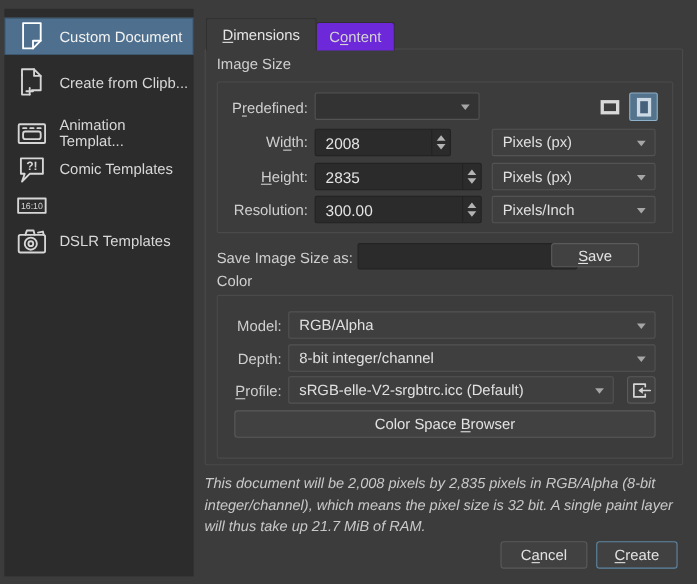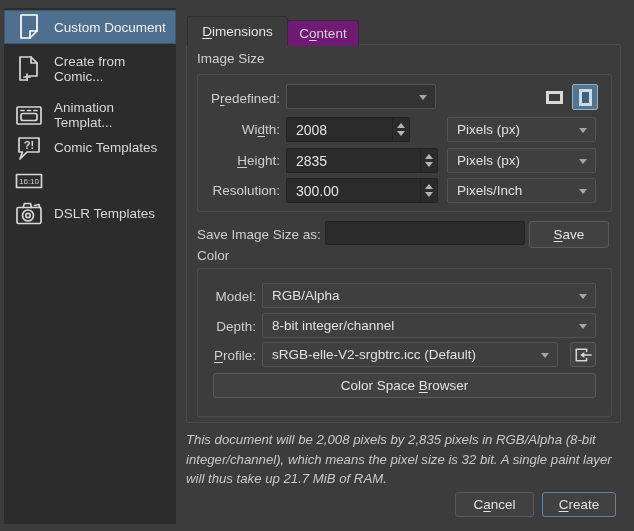--- a/index.html
+++ b/index.html
@@ -22,21 +22,21 @@
     align-items:center;justify-content:center;}
   .gap-sm{margin-top:8px;}
   .gap-lg{margin-top:12px;}
   .side-item:nth-child(n+3){height:33px;}
 
   
   .pane{position:absolute;left:186px;top:44px;width:433px;height:377px;
     border:1px solid #4a4a4a;border-radius:2px;}
   .tab{position:absolute;display:flex;align-items:center;justify-content:center;
     font-size:13.5px;color:#d4d4d4;border:1px solid #2f2f2f;border-bottom:none;
-    border-radius:3px 3px 0 0;background:#701a75;cursor:default;}
+    border-radius:3px 3px 0 0;background:#6d28d9;cursor:default;}
   .tab.active{background:var(--dialog-bg,#3c3c3c);z-index:2;color:#e4e4e4;}
 
   .frame{position:absolute;border:1px solid #4a4a4a;border-radius:2px;}
   .sect-title{position:absolute;font-size:13.5px;color:#cfcfcf;}
   .flabel{position:absolute;font-size:13.5px;color:#cfcfcf;text-align:right;width:100px;}
 
   
   .spin{position:absolute;box-sizing:border-box;background:#2b2b2b;
     border:1px solid #232323;border-radius:2px;display:flex;align-items:center;
     font-size:14px;color:#e4e4e4;padding-left:9px;}
@@ -77,40 +77,40 @@
 
   svg .st{fill:none;stroke:#d6d6d6;stroke-width:1.7;stroke-linejoin:round;stroke-linecap:round;}
   .selected svg .st{stroke:#ffffff;}
   svg text{fill:#d6d6d6;font-family:"Liberation Sans",sans-serif;}
 </style>
 </head>
 <body>
 
 <div class="sidebar">
 
-  <div class="side-item selected" style="margin-top:2px">
+  <div class="side-item selected" style="margin-top:8px">
     <span class="sicon">
       <svg width="30" height="30" viewBox="0 0 30 30">
         <path class="st" d="M7 3 H23 V19 L16 26 H7 Z"></path>
         <path class="st" d="M23 19 H16 V26"></path>
       </svg>
     </span>
     <span>Custom Document</span>
   </div>
 
   <div class="side-item gap-sm">
     <span class="sicon">
       <svg width="30" height="30" viewBox="0 0 30 30">
         <path class="st" d="M6 8 V3 H17 L23 9 V22 H15"></path>
         <path class="st" d="M17 3 V9 H23"></path>
         <path class="st" d="M6 8 V26 H13"></path>
         <path class="st" d="M13 20 V26 M10 23 H16"></path>
       </svg>
     </span>
-    <span>Create from Comic...</span>
+    <span>Create from Clipb...</span>
   </div>
 
   <div class="side-item gap-lg">
     <span class="sicon">
       <svg width="30" height="30" viewBox="0 0 30 30">
         <rect class="st" x="3" y="7" width="24" height="17" rx="1"></rect>
         <path class="st" d="M7 10.5 H10 M13.5 10.5 H16.5 M20 10.5 H23"></path>
         <rect class="st" x="7" y="13.5" width="16" height="7" rx="2"></rect>
       </svg>
     </span>
@@ -209,21 +209,21 @@
     <span class="tri-down"></span>
   </span>
 </div>
 <div class="combo" style="left:447px;top:178px;width:149px;height:25px">
   <span>Pixels/Inch</span>
   <span class="arr"></span>
 </div>
 
 <div class="sect-title" style="left:197px;top:227px">Save Image Size as:</div>
 <input class="tinput" style="left: 325px; top: 221px; width: 200px; height: 24px;" value="">
-<div class="btn" style="left:529px;top:221px;width:80px;height:27px">
+<div class="btn" style="left:501px;top:221px;width:80px;height:22px">
   <span><u>S</u>ave</span>
 </div>
 
 <div class="sect-title" style="left:197px;top:248px">Color</div>
 <div class="frame" style="left:197px;top:268px;width:413px;height:147px"></div>
 
 <div class="flabel" style="left:156px;top:289px">Model:</div>
 <div class="combo" style="left:262px;top:283px;width:334px;height:25px">
   <span>RGB/Alpha</span>
   <span class="arr"></span>

